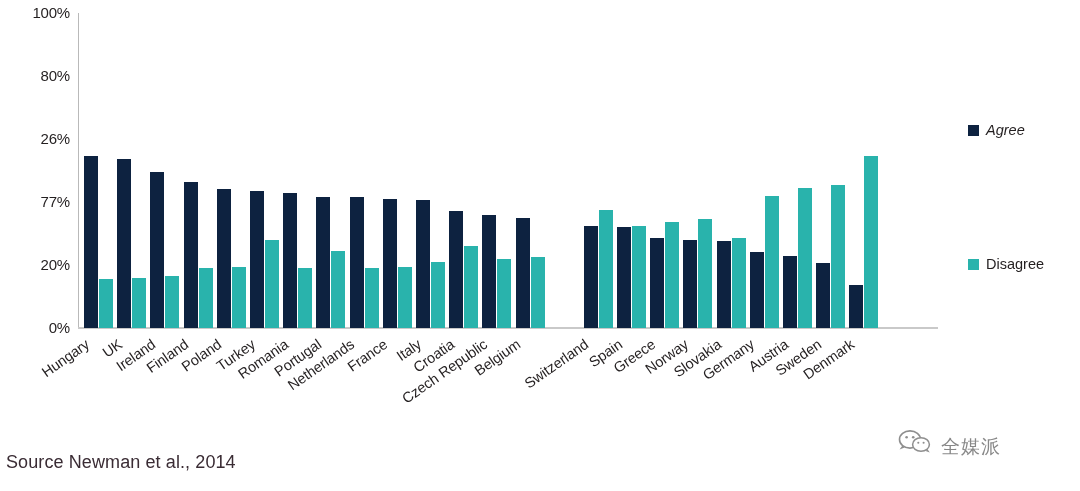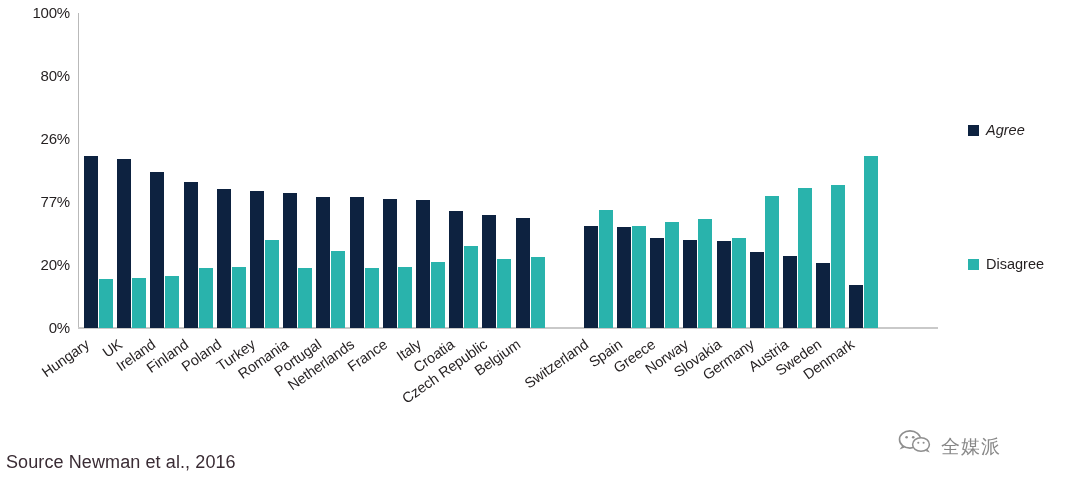--- a/index.html
+++ b/index.html
@@ -286,21 +286,21 @@
       <div class="legend-item" style="top: 122px; left: 0px; font-style: italic;">
         <span class="legend-swatch" style="background: rgb(13, 34, 64);"></span>
         <span>Agree</span>
       </div>
       <div class="legend-item" style="top: 224px; left: 0px; margin-top: 32px;">
         <span class="legend-swatch" style="background: rgb(41, 179, 172);"></span>
         <span>Disagree</span>
       </div>
     </div>
 
-  <div id="source">Source Newman et al., 2016</div>
+  <div id="source">Source Newman et al., 2014</div>
 
   <div id="watermark">
     <span class="wm-icon">
       <svg width="34" height="28" viewBox="0 0 34 28">
         <ellipse cx="12" cy="11.5" rx="10.5" ry="8.6" fill="none" stroke="#4a4a4a" stroke-width="1.6"></ellipse>
         <path d="M4.4 17.6 L1.6 21.4 L6.6 19.6 Z" fill="#4a4a4a"></path>
         <circle cx="8.6" cy="9.2" r="1.3" fill="#4a4a4a"></circle>
         <circle cx="15.2" cy="9.2" r="1.3" fill="#4a4a4a"></circle>
         <ellipse cx="23" cy="16.5" rx="8.4" ry="6.8" fill="#ffffff" stroke="#4a4a4a" stroke-width="1.5"></ellipse>
         <path d="M29.6 21.2 L31.8 24.4 L27.6 22.9 Z" fill="#4a4a4a"></path>

